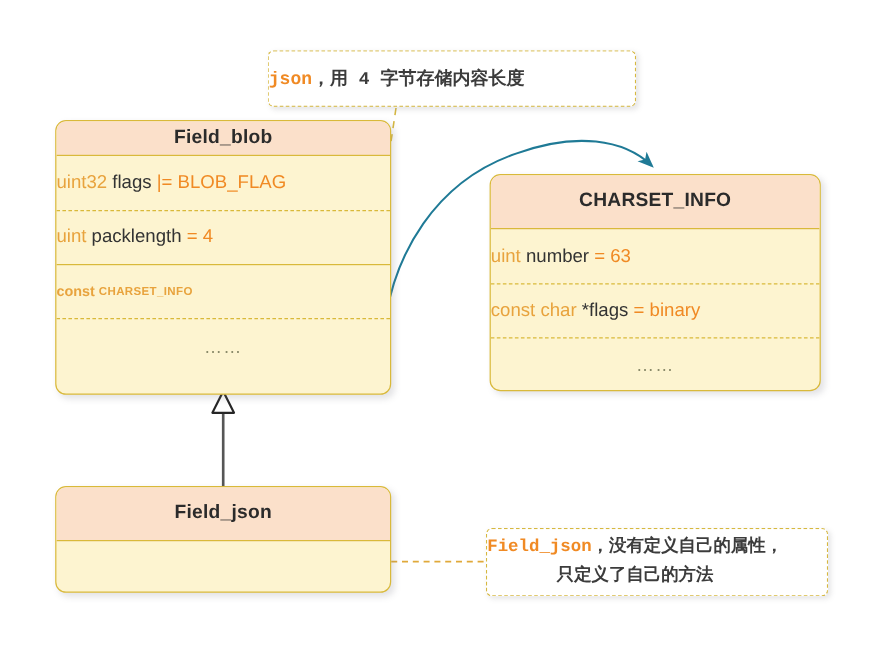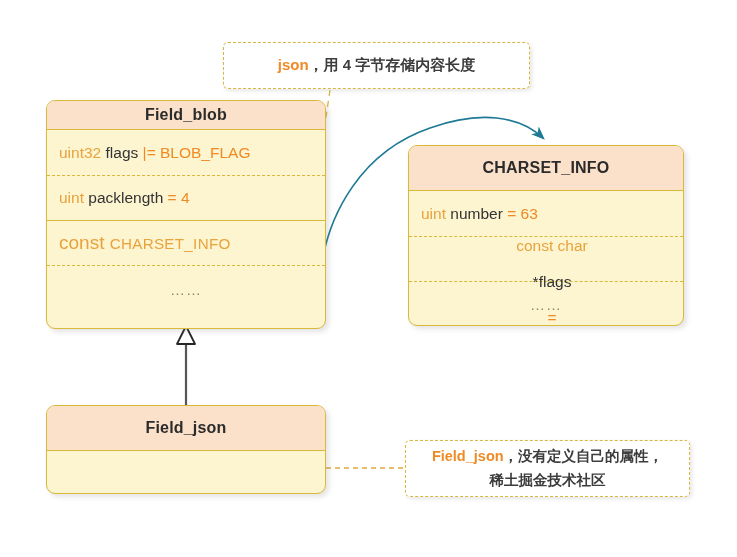--- a/index.html
+++ b/index.html
@@ -42,21 +42,21 @@
     display: flex;
     align-items: center;
     justify-content: center;
     box-sizing: border-box;
   }
   .uml-rows { display: block; }
   .uml-row {
     box-sizing: border-box;
     display: flex;
     align-items: center;
-    padding-left: 12px;
+    padding-left: 0;
     color: #3a3a3a;
     white-space: nowrap;
   }
   .uml-row.dashed-top { border-top: 1px dashed #d9b93a; }
   .uml-row.solid-top  { border-top: 1px solid  #d9b93a; }
   .uml-row.ellipsis {
     justify-content: center;
     padding-left: 0;
     color: #8a8a6a;
     letter-spacing: 1px;
@@ -73,24 +73,24 @@
   
   .note {
     position: absolute;
     border: 1px dashed #d6b840;
     border-radius: 5px;
     background: #ffffff;
     box-shadow: 2px 2px 4px rgba(120,120,130,0.18);
     box-sizing: border-box;
     display: flex;
     align-items: center;
-    justify-content: center;
     text-align: center;
     color: #3c3c3c;
     font-weight: bold;
+    font-family: Liberation Mono, monospace;
   }
   .note-em { color: #f08a24; font-weight: bold; }
 
   
   .watermark {
     position: absolute;
     color: #d6d6d6;
     font-size: 12px;
     letter-spacing: 1px;
     user-select: none;
@@ -126,48 +126,48 @@
 
   <div class="uml-box" style="left:46px; top:100px; width:280px; height:229px;">
     <div class="uml-header" style="height:29px; font-size:16px;">Field_blob</div>
     <div class="uml-rows">
       <div class="uml-row" style="height:45px; font-size:15.5px;">
         <span class="t-type">uint32</span>&nbsp;<span class="t-name">flags</span>&nbsp;<span class="t-op">|=</span>&nbsp;<span class="t-val">BLOB_FLAG</span>
       </div>
       <div class="uml-row dashed-top" style="height:45px; font-size:15.5px;">
         <span class="t-type">uint</span>&nbsp;<span class="t-name">packlength</span>&nbsp;<span class="t-op">=</span>&nbsp;<span class="t-val">4</span>
       </div>
-      <div class="uml-row solid-top" style="height:45px; font-size:19px;">
+      <div class="uml-row solid-top" style="height:45px; font-size:12px;font-weight:bold;">
         <span class="t-type">const</span>&nbsp;<span class="t-small">CHARSET_INFO</span>&nbsp;
       </div>
       <div class="uml-row dashed-top ellipsis" style="height:47px; font-size:15px;">……</div>
     </div>
   </div>
 
   <div class="uml-box" style="left:408px; top:145px; width:276px; height:181px;">
     <div class="uml-header" style="height:45px; font-size:16px;">CHARSET_INFO</div>
     <div class="uml-rows">
       <div class="uml-row" style="height:45px; font-size:15.5px;">
         <span class="t-type">uint</span>&nbsp;<span class="t-name">number</span>&nbsp;<span class="t-op">=</span>&nbsp;<span class="t-val">63</span>
       </div>
-      <div class="uml-row dashed-top" style="height:45px; font-size:15.5px;flex-direction:column;">
+      <div class="uml-row dashed-top" style="height:45px; font-size:15.5px;">
         <span class="t-type">const char</span>&nbsp;<span class="t-ptr">*flags</span>&nbsp;<span class="t-op">=</span>&nbsp;<span class="t-val">binary</span>
       </div>
       <div class="uml-row dashed-top ellipsis" style="height:45px; font-size:15px;">……</div>
     </div>
   </div>
 
   <div class="uml-box" style="left:46px; top:405px; width:280px; height:89px;">
     <div class="uml-header" style="height:45px; font-size:16px;">Field_json</div>
     <div class="uml-rows">
       <div class="uml-row" style="height:43px; font-size:15.5px;"></div>
     </div>
   </div>
 
   <div class="note" style="left:405px; top:440px; width:285px; height:57px; font-size:14.5px; line-height:1.6;">
     <span>
       <span class="note-em">Field_json</span><span>，没有定义自己的属性，</span><br>
-      <span>稀土掘金技术社区</span>
+      <span>只定义了自己的方法</span>
     </span>
   </div>
 
 
 </div>
 
 </body></html>

